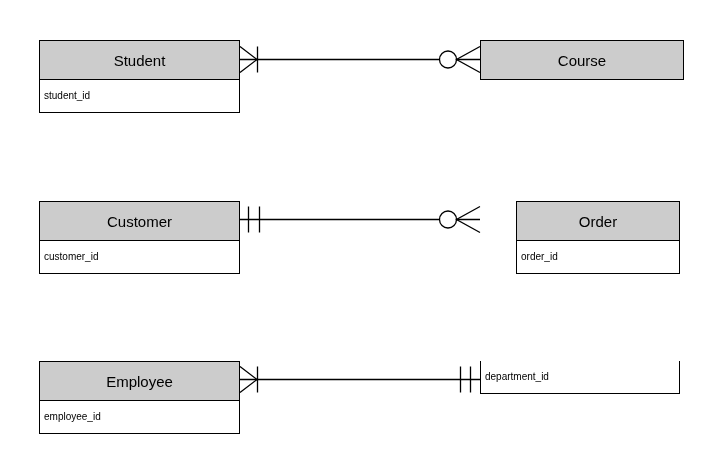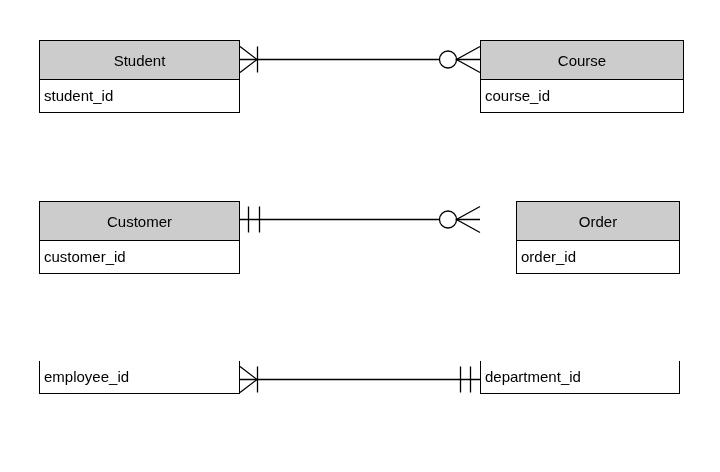--- a/index.html
+++ b/index.html
@@ -29,21 +29,21 @@
   }
   .entity-field {
     box-sizing: border-box;
     height: 32.5px;
     background: #ffffff;
     border: 1.4px solid #000000;
     border-top: none;
     display: flex;
     align-items: center;
     padding-left: 4px;
-    font-size: 15px;
+    font-size: 10px;
     line-height: 1;
   }
   #edges {
     position: absolute;
     left: 0; top: 0;
     width: 720px; height: 472px;
     pointer-events: none;
   }
 </style>
 </head>
@@ -51,34 +51,34 @@
 
 <div id="canvas">
 
   <div class="entity" style="left:39px; top:40px; width:201px;">
     <div class="entity-header">Student</div>
     <div class="entity-field">student_id</div>
   </div>
 
   <div class="entity" style="left:480px; top:40px; width:204px;">
     <div class="entity-header">Course</div>
-    <div class="entity-field">course_id</div>
   </div>
 
   <div class="entity" style="left:39px; top:201px; width:201px;">
     <div class="entity-header">Customer</div>
     <div class="entity-field">customer_id</div>
   </div>
 
   <div class="entity" style="left:480px; top:201px; width:200px;padding-left:36px;">
     <div class="entity-header">Order</div>
     <div class="entity-field">order_id</div>
   </div>
 
   <div class="entity" style="left:39px; top:361px; width:201px;">
+    <div class="entity-header">Employee</div>
     <div class="entity-field">employee_id</div>
   </div>
 
   <div class="entity" style="left:480px; top:361px; width:200px;">
     <div class="entity-field">department_id</div>
   </div>
 
   <svg id="edges" viewBox="0 0 720 472" xmlns="http://www.w3.org/2000/svg">
 
     <g stroke="#000000" stroke-width="1.3" fill="none">

